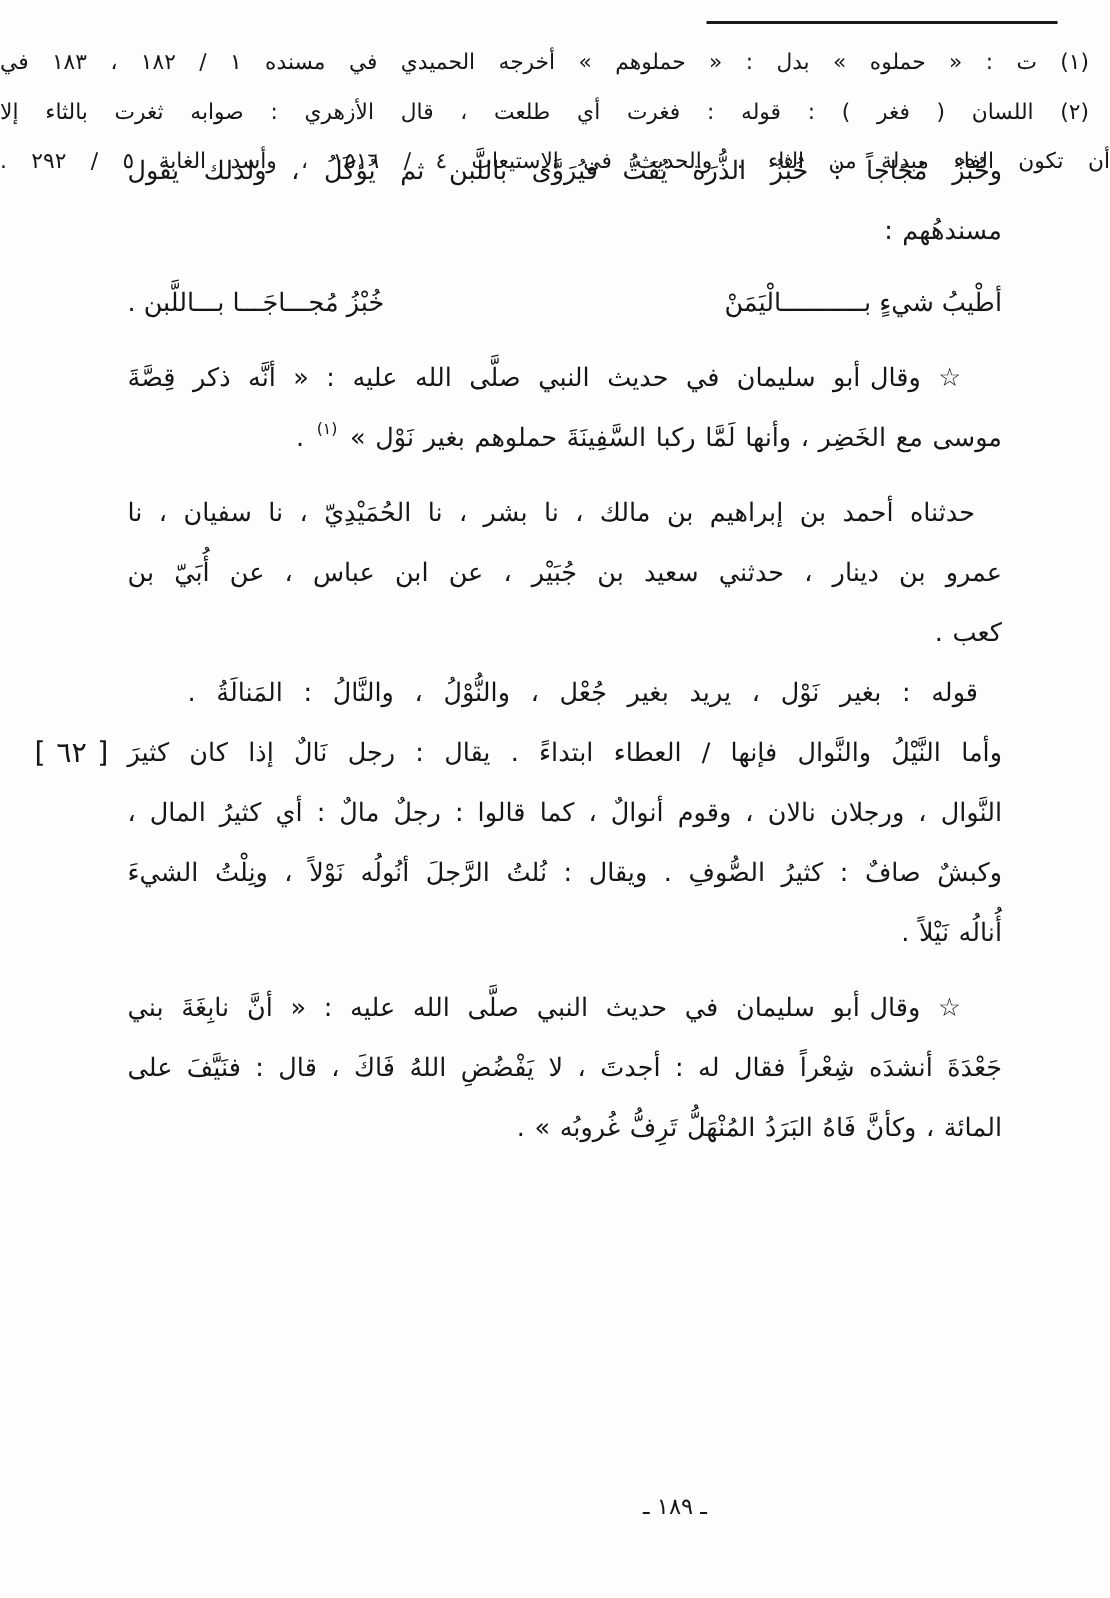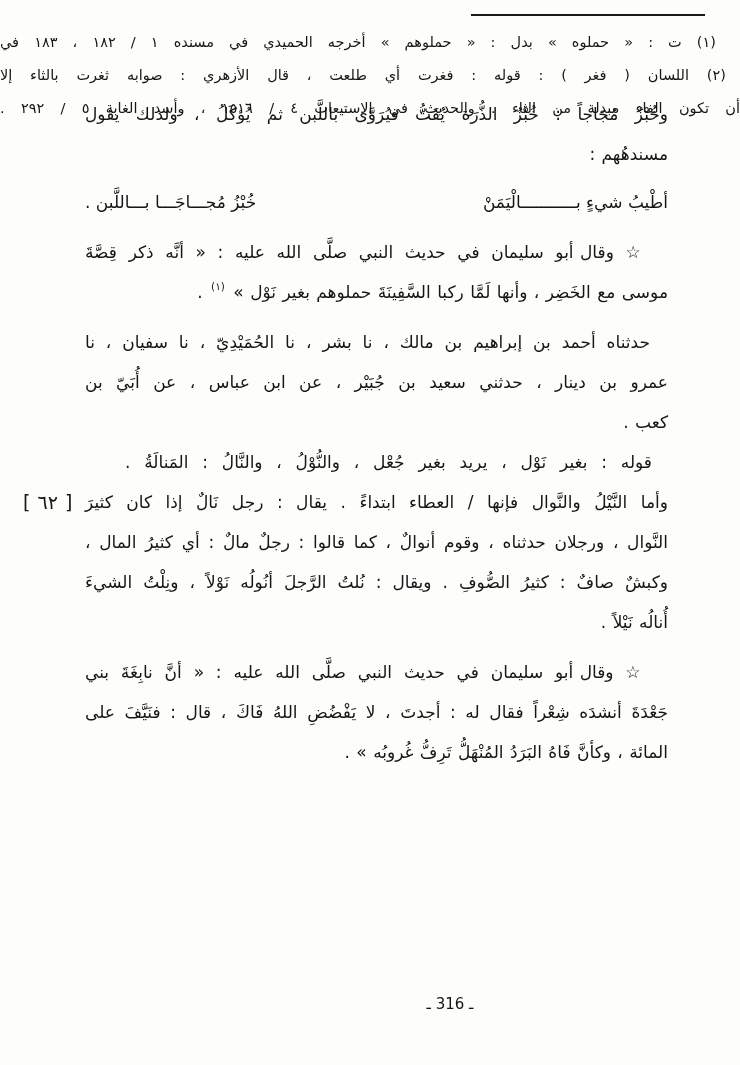--- a/index.html
+++ b/index.html
@@ -83,31 +83,31 @@
         <span>أطْيبُ شيءٍ بـــــــــــالْيَمَنْ</span>
         <span>خُبْزُ مُجـــاجَـــا بـــاللَّبن .</span>
       </div>
       <div class="line just pstart" style="padding-right: 22px;"><span>☆ </span><span>وقال أبو سليمان في حديث النبي صلَّى الله عليه : « أنَّه ذكر قِصَّةَ</span></div>
       <div class="line start"><span>موسى مع الخَضِر ، وأنها لَمَّا ركبا السَّفِينَةَ حملوهم بغير نَوْل » </span><sup class="fn-ref">(١)</sup><span> .</span></div>
       <div class="line just pstart" style="padding-right: 18px;"><span>حدثناه أحمد بن إبراهيم بن مالك ، نا بشر ، نا الحُمَيْدِيّ ، نا سفيان ، نا</span></div>
       <div class="line just"><span>عمرو بن دينار ، حدثني سعيد بن جُبَيْر ، عن ابن عباس ، عن أُبَيّ بن</span></div>
       <div class="line start"><span>كعب .</span></div>
       <div class="line just" style="padding-right: 16px; margin-left: 40px;"><span>قوله : بغير نَوْل ، يريد بغير جُعْل ، والنُّوْلُ ، والنَّالُ : المَنالَةُ .</span></div>
       <div class="line just"><span>وأما النَّيْلُ والنَّوال فإنها / العطاء ابتداءً . يقال : رجل نَالٌ إذا كان كثيرَ</span><span class="hang">[ ٦٢ ]</span></div>
-      <div class="line just"><span>النَّوال ، ورجلان حدثناه ، وقوم أنوالٌ ، كما قالوا : رجلٌ مالٌ : أي كثيرُ المال ،</span></div>
+      <div class="line just"><span>النَّوال ، ورجلان نالان ، وقوم أنوالٌ ، كما قالوا : رجلٌ مالٌ : أي كثيرُ المال ،</span></div>
       <div class="line just"><span>وكبشٌ صافٌ : كثيرُ الصُّوفِ . ويقال : نُلتُ الرَّجلَ أنُولُه نَوْلاً ، ونِلْتُ الشيءَ</span></div>
       <div class="line start"><span>أُنالُه نَيْلاً .</span></div>
       <div class="line just pstart" style="padding-right: 22px;"><span>☆ </span><span>وقال أبو سليمان في حديث النبي صلَّى الله عليه : « أنَّ نابِغَةَ بني</span></div>
       <div class="line just"><span>جَعْدَةَ أنشدَه شِعْراً فقال له : أجدتَ ، لا يَفْضُضِ اللهُ فَاكَ ، قال : فنَيَّفَ على</span></div>
       <div class="line start"><span>المائة ، وكأنَّ فَاهُ البَرَدُ المُنْهَلُّ تَرِفُّ غُروبُه » .</span></div>
     </main>
   <div class="footnote-sep"></div>
   <section class="footnotes">
       <div class="fn-block">
-        <div class="fn-line just" style="padding-right: 24px;">(١) ت : « حملوه » بدل : « حملوهم » أخرجه الحميدي في مسنده ١ / ١٨٢ ، ١٨٣ في</div>
+        <div class="fn-line just" style="padding-right: 14px;">(١) ت : « حملوه » بدل : « حملوهم » أخرجه الحميدي في مسنده ١ / ١٨٢ ، ١٨٣ في</div>
       </div>
       <div class="fn-block">
         <div class="fn-line just" style="padding-right: 14px;">(٢) اللسان ( فغر ) : قوله : فغرت أي طلعت ، قال الأزهري : صوابه ثغرت بالثاء إلا</div>
         <div class="fn-line just">أن تكون الفاء مبدلة من الثاء . والحديث في الاستيعاب ٤ / ١٥١٦ ، وأسد الغابة ٥ / ٢٩٢ .</div>
       </div>
     </section>
-  <div class="page-number">ـ 316 ـ</div>
+  <div class="page-number">ـ ١٨٩ ـ</div>
 </div>
 
 </body></html>

